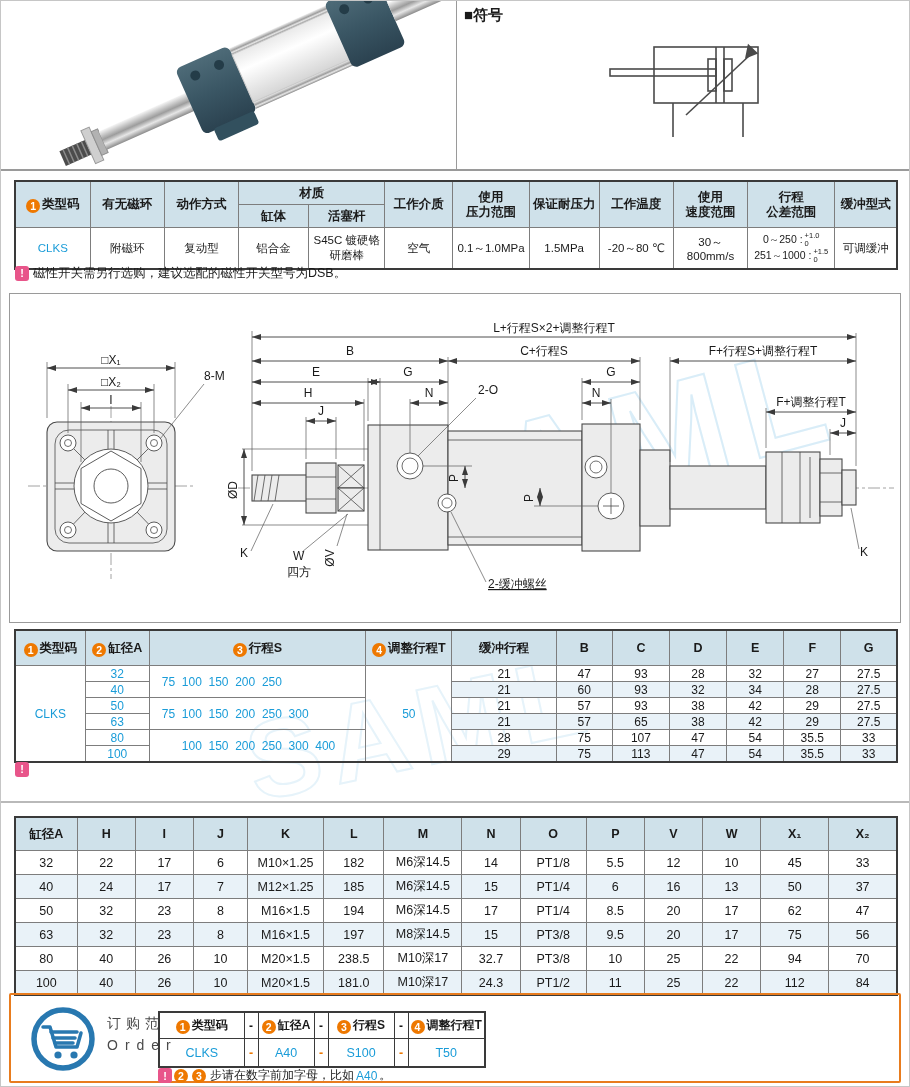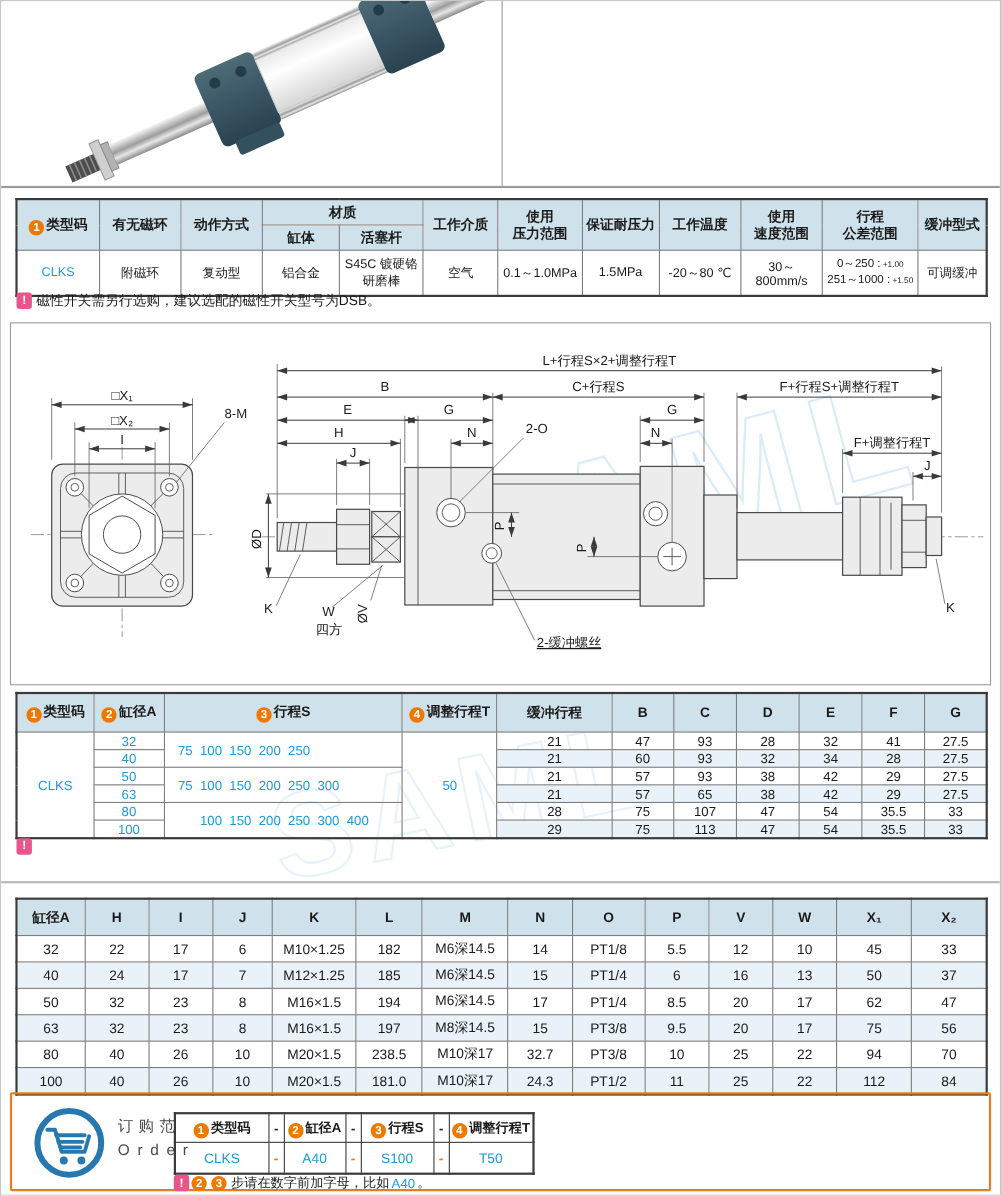--- a/index.html
+++ b/index.html
@@ -18,21 +18,21 @@
   .onum{display:inline-flex;align-items:center;justify-content:center;width:14px;height:14px;border-radius:50%;
         background:#ee7800;color:#fff;font-size:10.5px;font-weight:bold;margin-right:2px;vertical-align:-2px;flex:none}
   .bang{display:inline-flex;align-items:center;justify-content:center;width:14px;height:15px;border-radius:3px;
         background:#e8558a;color:#fff;font-size:11px;font-weight:bold;flex:none}
   
   .spec{position:absolute;left:13px;top:179px;width:884px;border:2px solid #3a3a3a}
   .spec th{background:#cfe1ea;font-size:12.5px;font-weight:bold;border:1px solid #7d7d7d;padding:1px 0;height:20px}
   .spec td{font-size:11.5px;border:1px solid #7d7d7d;height:40px;padding:0 1px}
   .hl2 span{display:block;line-height:1.2}
   .tolline{display:flex;align-items:center;justify-content:center;font-size:10.5px;line-height:1.3}
-  .stack{display:inline-flex;flex-direction:row;font-size:7.5px;line-height:1.05;margin-left:2px;text-align:left}
+  .stack{display:inline-flex;flex-direction:column;font-size:7.5px;line-height:1.05;margin-left:2px;text-align:left}
   .stack i{font-style:normal}
   
   .note{position:absolute;font-size:12.5px;display:flex;align-items:flex-start;gap:4px;line-height:1.2}
   .n1{left:14px;top:265px}
   .n2{left:14px;top:761px;width:884px}
   
   .dwg{position:absolute;left:8px;top:292px;width:892px;height:330px;border:1px solid #9a9a9a;box-sizing:border-box;background:#fff}
   .wm2{position:absolute;left:200px;top:618px;width:500px;height:180px;pointer-events:none}
   
   .sizes{position:absolute;left:13px;top:628px;width:884px;border:2px solid #3a3a3a;background:transparent}
@@ -103,20 +103,37 @@
           <rect x="185" y="48" width="58" height="72" rx="6" fill="url(#slate)"></rect>
           <circle cx="201" cy="62" r="5" fill="#243c48"></circle>
             <circle cx="227" cy="62" r="5" fill="#243c48"></circle>
           <rect x="243" y="58" width="106" height="52" fill="url(#tubegr)" stroke="#c9c9c9"></rect>
           <rect x="348" y="48" width="58" height="72" rx="6" fill="url(#slate)"></rect>
           <circle cx="364" cy="62" r="5" fill="#243c48"></circle>
             <circle cx="390" cy="62" r="5" fill="#243c48"></circle>
           <rect x="196" y="118" width="44" height="14" rx="3" fill="#32505e"></rect>
           <rect x="406" y="74" width="66" height="20" fill="url(#chrome)"></rect>
         </g>
+      </svg>
+    </div>
+    <div class="sym">
+      <div class="sym-title">■符号</div>
+      <svg width="452" height="168" viewBox="0 0 452 168" style="position:absolute;left:0;top:0">
+        <g fill="none" stroke="#4a4a4a" stroke-width="1.6">
+          <rect x="196" y="46" width="104" height="56"></rect>
+          <line x1="258" y1="46" x2="258" y2="102"></line>
+          <line x1="266" y1="46" x2="266" y2="102"></line>
+          <rect x="250" y="58" width="8" height="32"></rect>
+          <rect x="266" y="58" width="8" height="32"></rect>
+          <rect x="152" y="68" width="106" height="7"></rect>
+          <line x1="215" y1="102" x2="215" y2="136"></line>
+          <line x1="285" y1="102" x2="285" y2="136"></line>
+          <line x1="228" y1="114" x2="292" y2="54"></line>
+        </g>
+        <path d="M284,46 l14,0 l-6,13 z" fill="#4a4a4a" transform="rotate(43 291 52)"></path>
       </svg>
     </div>
   </div>
 
   <table class="spec">
     <colgroup>
         <col style="width:75px">
         <col style="width:74px">
         <col style="width:74px">
         <col style="width:70px">
@@ -366,21 +383,21 @@
     <tr>
       <td rowspan="6" class="bl">CLKS</td>
       <td class="bl">32</td>
       <td rowspan="2" class="bl stroke">75  100  150  200  250</td>
       <td rowspan="6" class="bl">50</td>
       <td>21</td>
       <td>47</td>
       <td>93</td>
       <td>28</td>
       <td>32</td>
-      <td>41</td>
+      <td>27</td>
       <td>27.5</td>
     </tr>
     <tr>
       <td class="bl">40</td>
       <td class="s">21</td>
       <td class="s">60</td>
       <td class="s">93</td>
       <td class="s">32</td>
       <td class="s">34</td>
       <td class="s">28</td>

